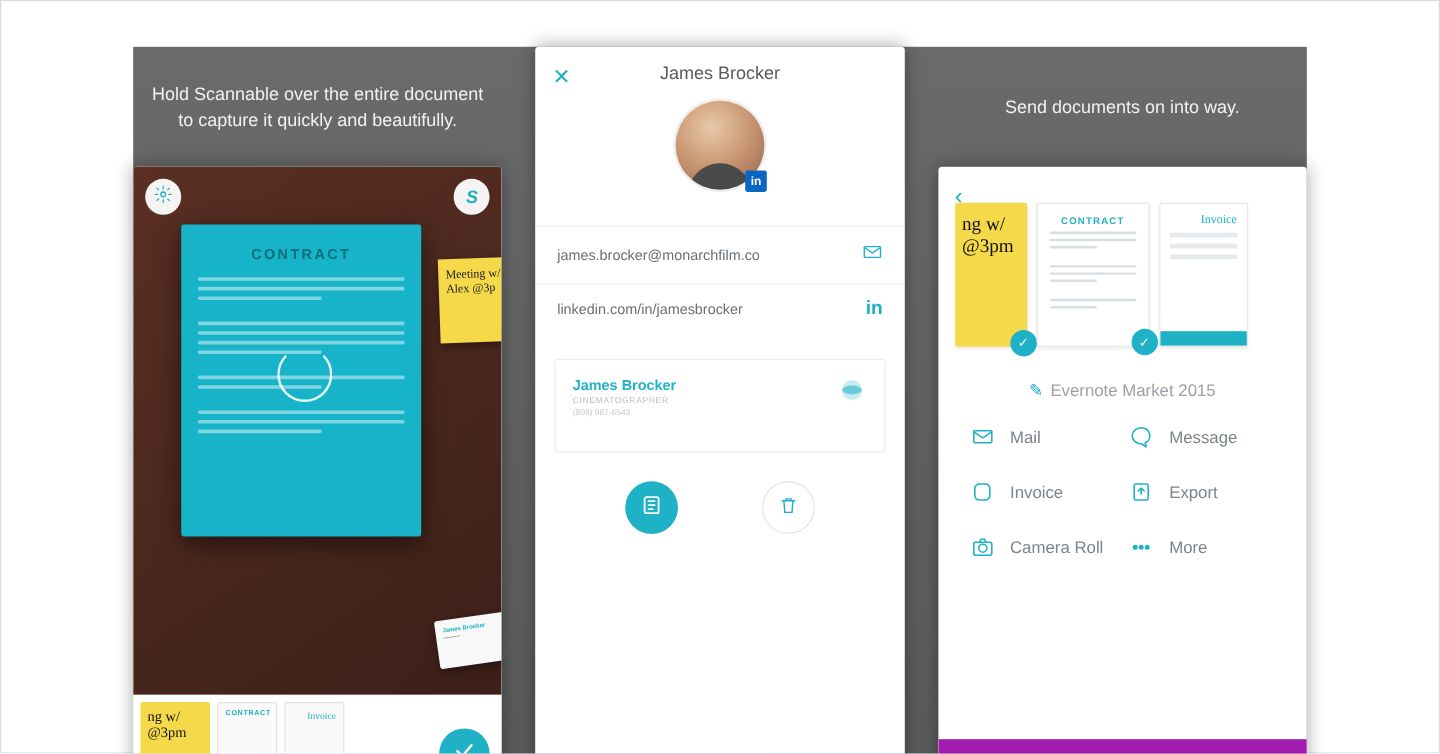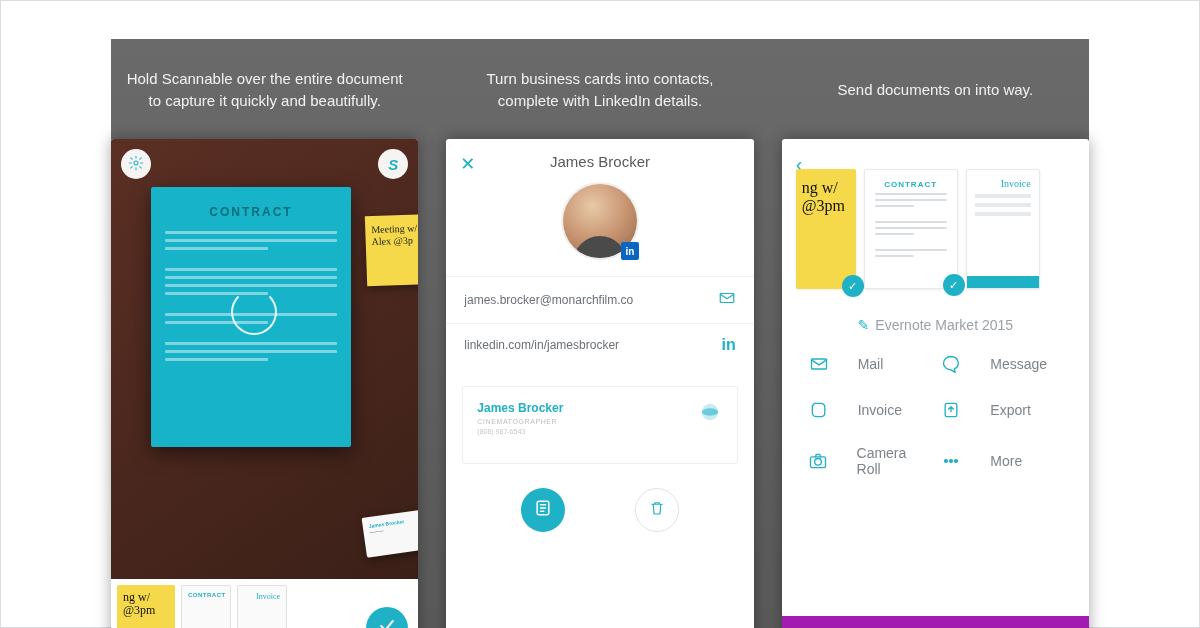--- a/index.html
+++ b/index.html
@@ -91,21 +91,21 @@
 
   
   .contact-head { padding:14px 14px 10px; position:relative; text-align:center;}
   .close-x { position:absolute; top:14px; left:14px; color:#1fb1c6; font-size:18px; font-weight:300;}
   .contact-name { font-size:15px; color:#5a5a5a; font-weight:400;}
   .avatar-wrap{ margin:12px auto 6px; width:78px; height:78px; border-radius:50%; border:2px solid #eee; position:relative; overflow:visible;}
   .avatar{ width:100%; height:100%; border-radius:50%; background:radial-gradient(circle at 40% 30%, #e8c9a8 0%, #c89470 50%, #8a6248 100%); position:relative; overflow:hidden;}
   .avatar::after{ content:""; position:absolute; bottom:-8px; left:10px; right:10px; height:30px; background:#4a4a4a; border-top-left-radius:40px; border-top-right-radius:40px;}
   .linked-badge{ position:absolute; bottom:-2px; right:-2px; width:18px; height:18px; background:#0a66c2; color:#fff; font-size:10px; font-weight:700; display:flex; align-items:center; justify-content:center; border-radius:2px;}
   .contact-sub{ font-size:11px; color:#9ca2a8; line-height:1.35;}
-  .contact-rows{ margin-top:0;}
+  .contact-rows{ margin-top:12px;}
   .crow{ display:flex; align-items:center; justify-content:space-between; padding:12px 18px; border-top:1px solid #eef1f3; font-size:12px; color:#6b7076;}
   .crow .ic{ color:#1fb1c6; font-size:16px; font-weight:300;}
   .scan-card{ margin:20px 16px 0; border:1px solid #eceff1; height:78px; border-radius:3px; padding:14px; position:relative;}
   .scan-card .nm{ color:#1fb1c6; font-size:12px; font-weight:600;}
   .scan-card .jb{ color:#b8bec4; font-size:7px; letter-spacing:.6px; margin-top:3px;}
   .scan-card .ph{ color:#c8c8c8; font-size:7px; margin-top:3px;}
   .scan-card .logo{ position:absolute; top:14px; right:16px; width:22px; height:22px;}
   .scan-card .logo svg{ width:22px; height:22px;}
   .contact-actions{ display:flex; justify-content:center; gap:70px; padding:24px 0 10px;}
   .round-btn{ width:44px; height:44px; border-radius:50%; display:flex; align-items:center; justify-content:center;}
@@ -122,21 +122,21 @@
   .th.contract .ln{ height:2px; background:#d9dee2; margin:4px 0; border-radius:1px;}
   .th.contract .ln.s{ width:55%;}
   .th.inv{ width:74px; padding:8px;}
   .th.inv .h{ color:#1fb1c6; font-family:cursive; font-size:10px; text-align:right;}
   .th.inv .row{ height:4px; background:#e7eaec; margin:5px 0;}
   .th.inv .bar{ position:absolute; bottom:0; left:0; right:0; height:12px; background:#1fb1c6;}
   .th .chk{ position:absolute; bottom:-8px; right:-8px; width:22px; height:22px; border-radius:50%; background:#1fb1c6; color:#fff; display:flex; align-items:center; justify-content:center; font-size:11px;}
   .collection-name{ text-align:center; color:#9aa2a8; font-size:14px; padding:18px 0 14px;}
   .collection-name .pen{ color:#1fb1c6; margin-right:6px;}
   .share-grid{ display:grid; grid-template-columns:1fr 1fr; padding:6px 26px 14px; row-gap:24px; column-gap:10px;}
-  .share-item{ display:flex; align-items:center; gap:28px; font-size:14px; color:#7c848b;}
+  .share-item{ display:flex; align-items:center; gap:12px; font-size:14px; color:#7c848b;}
   .share-item .icn{ width:22px; height:22px; color:#1fb1c6; display:flex; align-items:center; justify-content:center;}
   .share-item .icn svg{ width:20px; height:20px; stroke:#1fb1c6; fill:none; stroke-width:1.6;}
   .share-bar{ background:#a21caf; color:#fff; text-align:center; padding:13px 0; font-size:15px; font-weight:400;}
 
   
   svg .s{ stroke:#1fb1c6; fill:none; stroke-width:1.6; stroke-linecap:round; stroke-linejoin:round;}
 </style>
 </head>
 <body>
 
@@ -207,21 +207,20 @@
             <svg viewBox="0 0 24 24" width="20" height="20">
                   <path d="M5 12l5 5 9-11" stroke="#fff" fill="none" stroke-width="2.4" stroke-linecap="round" stroke-linejoin="round"></path>
                 </svg>
           </span>
         </div>
       </div>
     </div>
   </div>
 
   <div class="panel">
-    <div class="panel-caption">Turn business cards into contacts, complete with LinkedIn details.</div>
     <div class="phone">
       <div class="contact-head">
         <div class="close-x">
           <span>✕</span>
         </div>
         <div class="contact-name">James Brocker</div>
         <div class="avatar-wrap">
           <div class="avatar"></div>
           <div class="linked-badge">in</div>
         </div>

